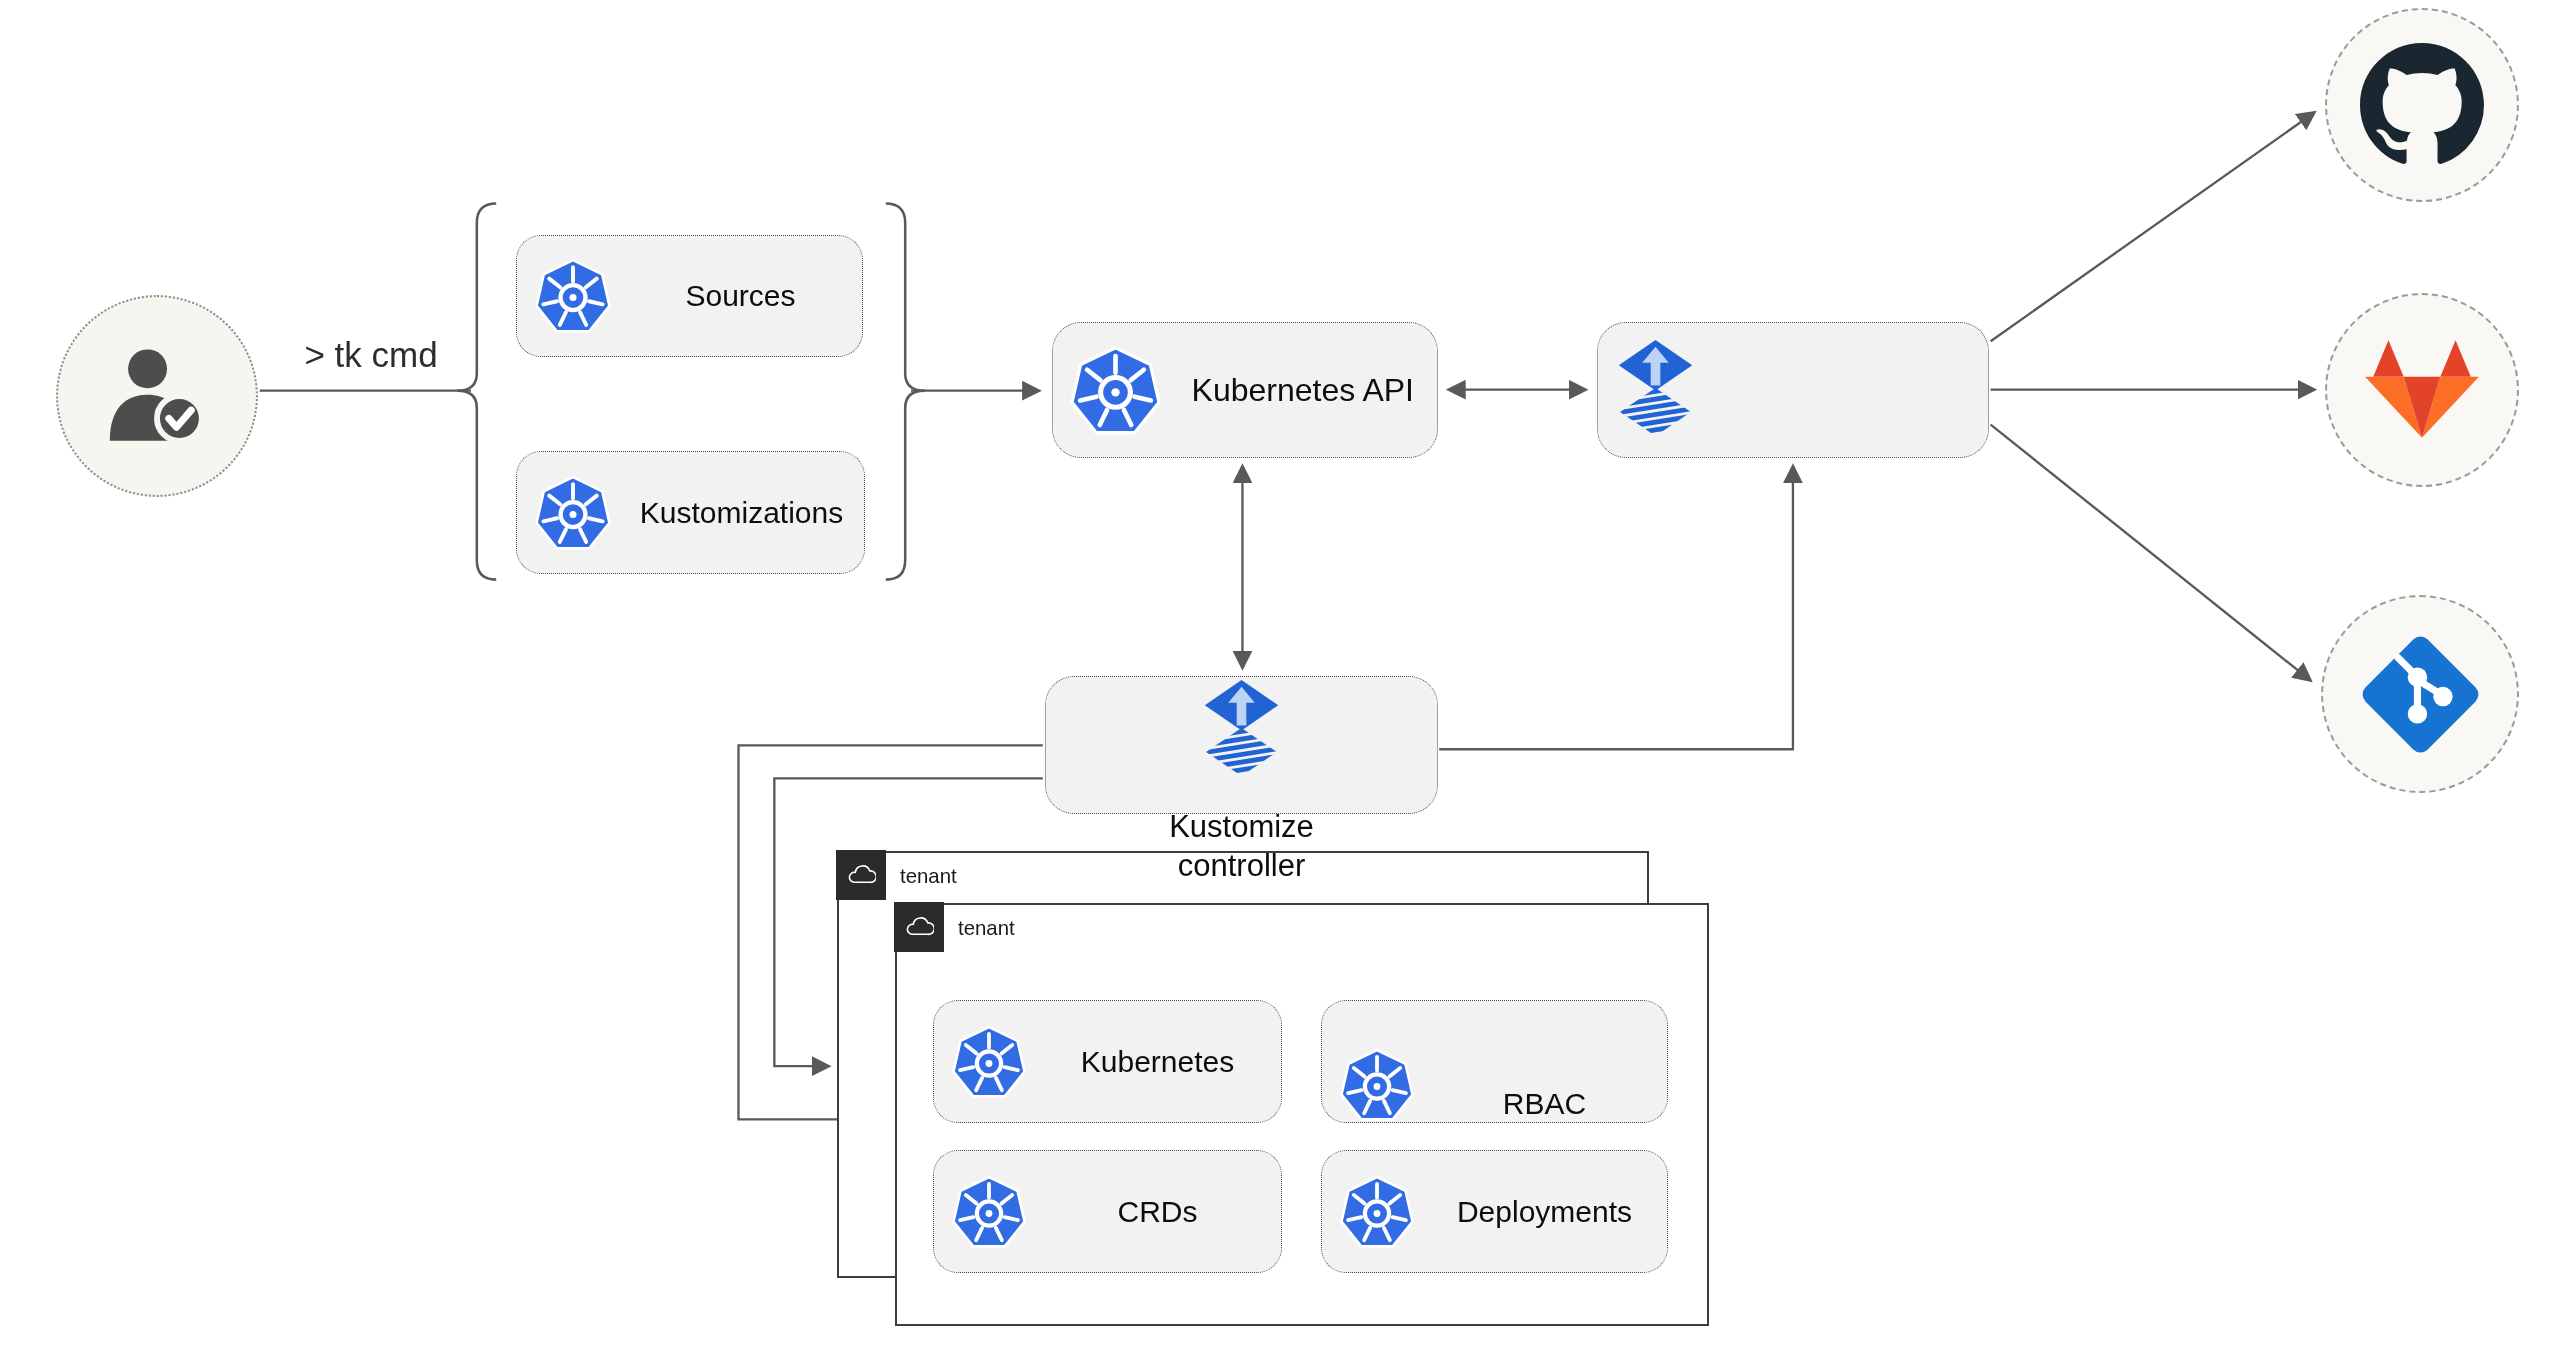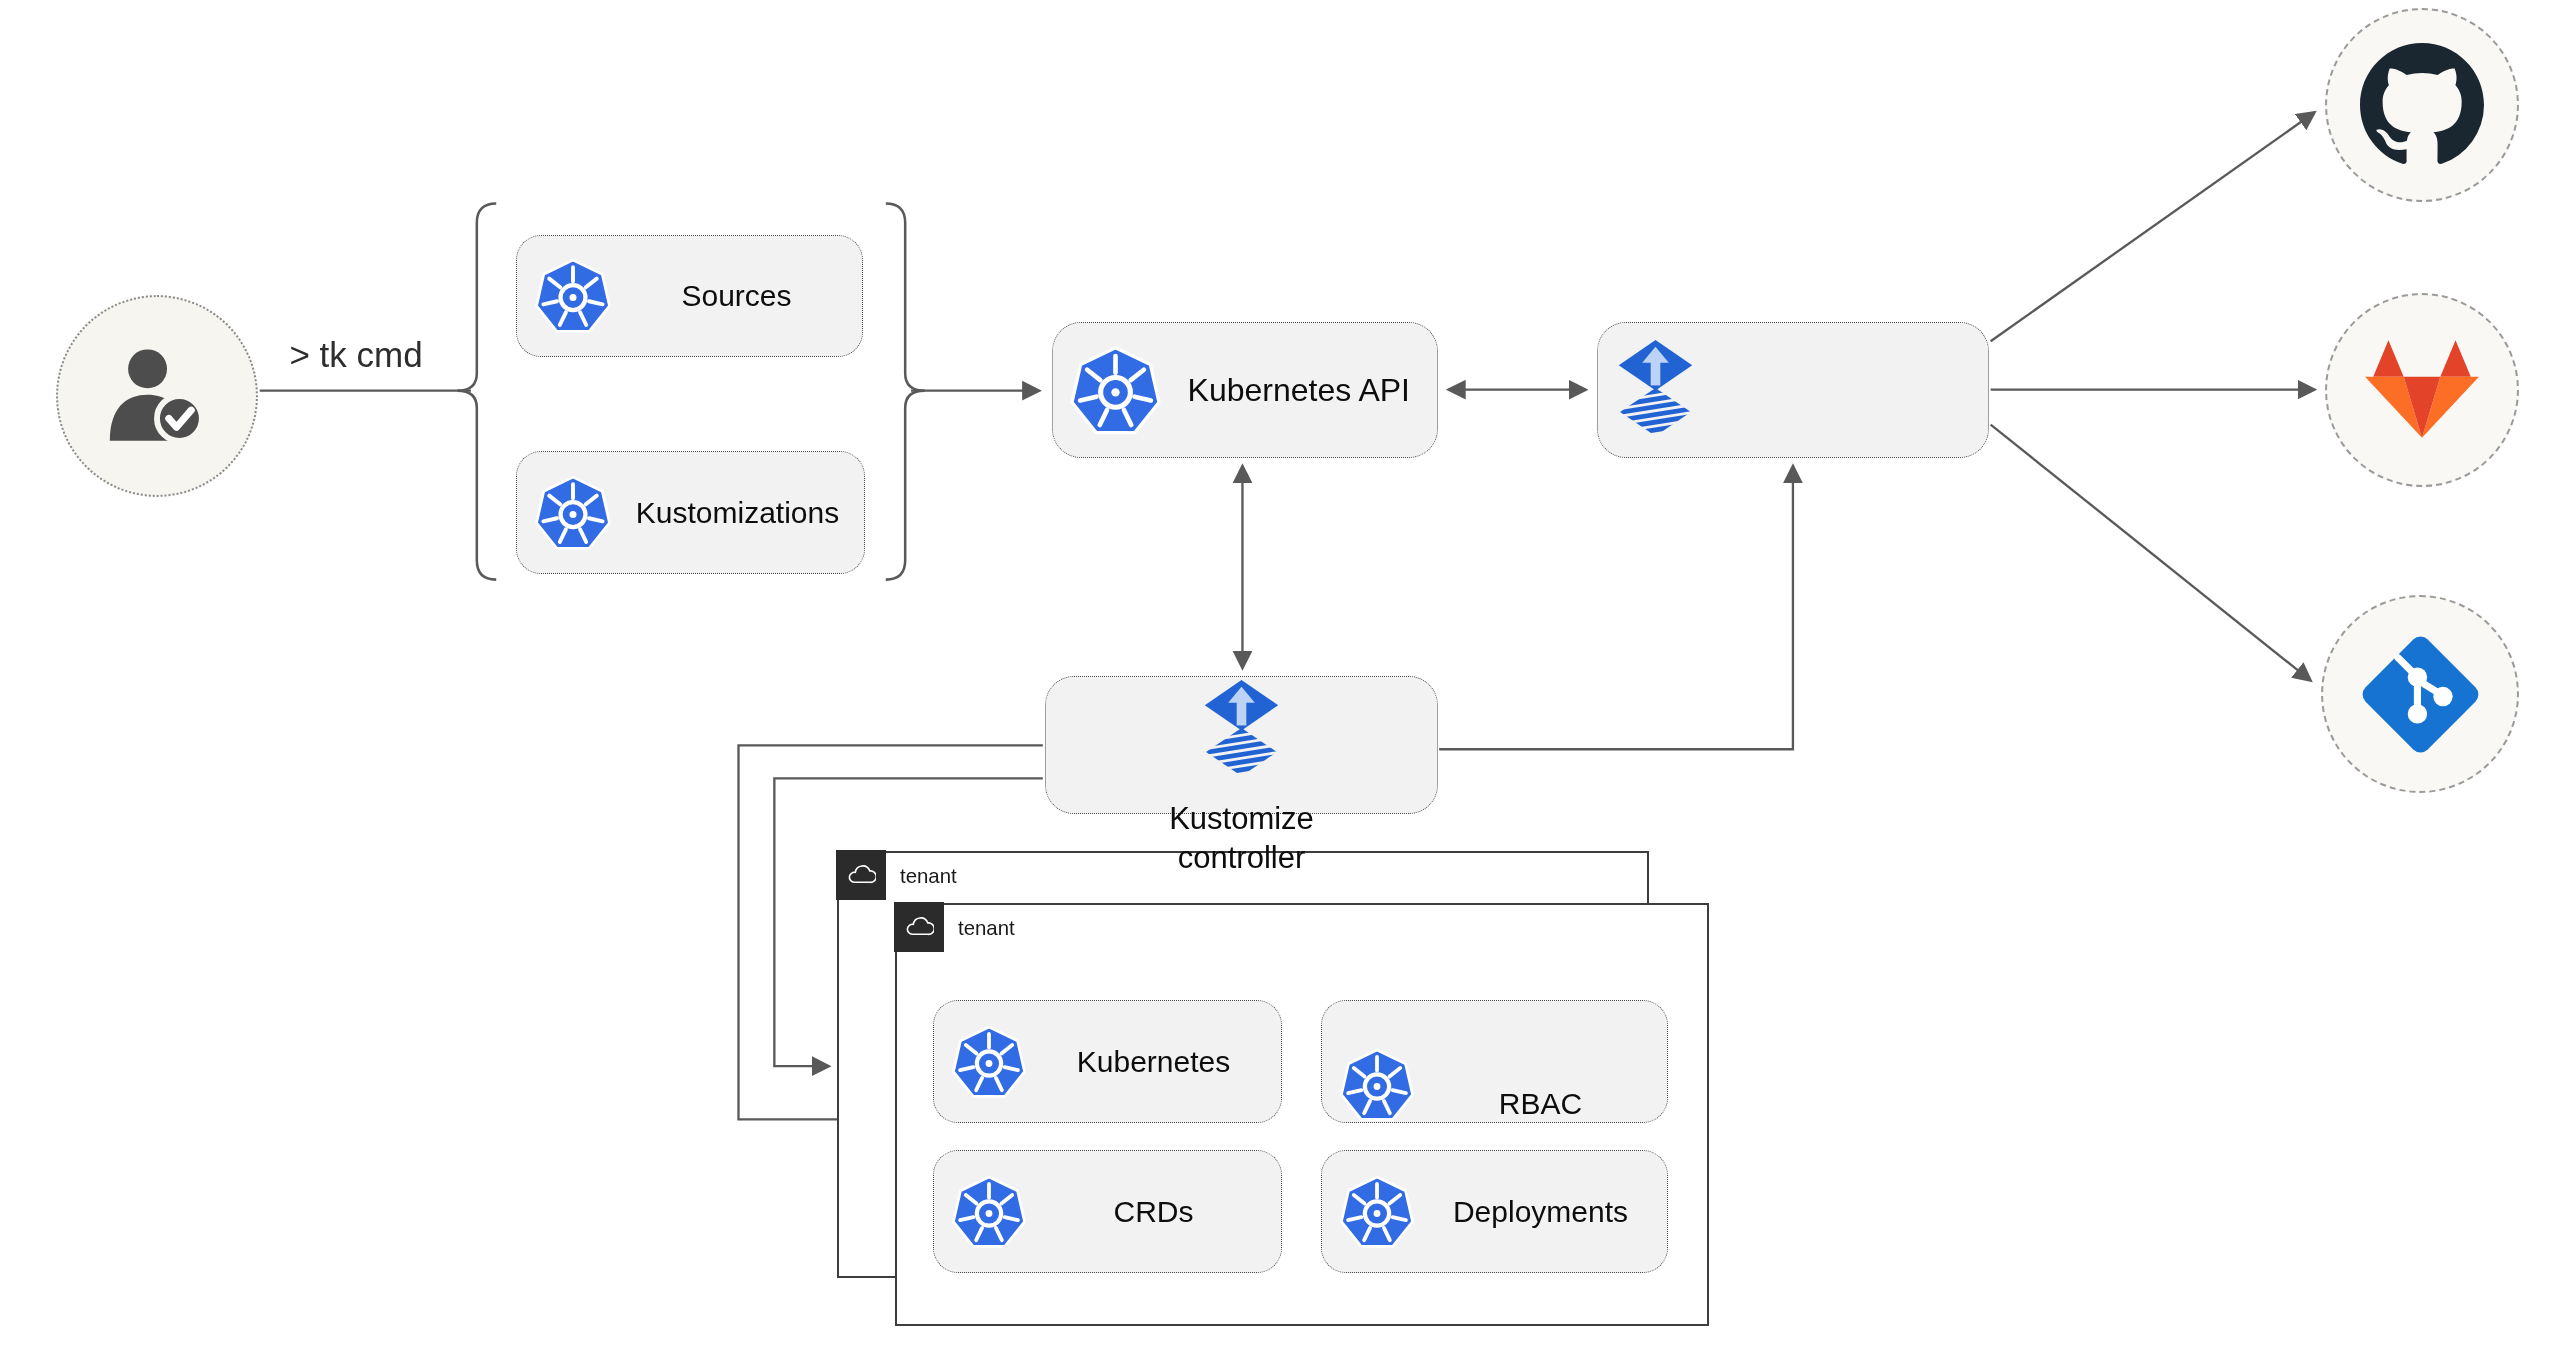--- a/index.html
+++ b/index.html
@@ -1,19 +1,19 @@
 <!DOCTYPE html>
 <html style="--kubernetes-blue: #326ce5; --flux-blue: #2263d3; --flux-arrow-light: #bcd3f5; --github-dark: #1b2730; --gitlab-red: #e24329; --gitlab-orange: #fc6d26; --git-blue: #1673d1; --edge-gray: #595959; --node-fill: #f2f2f2; --tenant-tab: #2b2b2b;"><head>
 <meta charset="utf-8">
 <style>
   html,body{margin:0;padding:0;background:#ffffff;}
   .canvas{position:relative;width:2576px;height:1355px;background:#ffffff;overflow:hidden;
           font-family:"Liberation Sans", sans-serif;color:#111;}
   .overlay{position:absolute;left:0;top:0;z-index:1;pointer-events:none;}
-  .node{position:absolute;z-index:3;display:flex;align-items:center;gap:16px;box-sizing:border-box;
+  .node{position:absolute;z-index:3;display:flex;align-items:center;gap:24px;box-sizing:border-box;
         background:var(--node-fill,#f2f2f2);border:1.9px dotted #4a4a4a;border-radius:25px;padding:0 17.4px;}
   .node .label{flex:1;text-align:center;font-size:30px;color:#0d0d0d;line-height:1.25;}
   .node .label.two-line{max-width:194px;margin:0 auto;}
   .icon{display:inline-flex;align-items:center;justify-content:center;flex:0 0 auto;}
   .icon svg{width:100%;height:100%;display:block;}
   .dash-circle{position:absolute;z-index:3;border-radius:50%;display:flex;align-items:center;justify-content:center;
         box-sizing:border-box;background:#faf8f4;border:2.4px dashed #9a9a9a;}
   .user-circle{position:absolute;z-index:3;border-radius:50%;display:flex;align-items:center;justify-content:center;
         box-sizing:border-box;background:#f7f5f0;border:2.4px dotted #8a8a8a;}
   .cmd{position:absolute;z-index:3;font-size:35px;color:#2d2d2d;text-align:center;}
@@ -57,21 +57,21 @@
   <div class="user-circle" style="left:56px;top:295px;width:202px;height:202px;">
     <span class="icon" style="width:118px;height:118px;">
         <svg viewBox="0 0 100 100">
     <circle cx="42" cy="27" r="16.5" fill="#4d4d4d"></circle>
     <path d="M10,88 C10,60 24,49 42,49 C57,49 68,57 72,70 L72,88 Z" fill="#4d4d4d"></path>
     <circle cx="69" cy="69" r="19" fill="#4d4d4d" stroke="#f7f5f0" stroke-width="5"></circle>
     <path d="M60,69 L66.5,76.5 L79,62" fill="none" stroke="#fff" stroke-width="6" stroke-linecap="round" stroke-linejoin="round"></path>
   </svg>
       </span>
   </div>
-  <div class="cmd" style="left:267px;top:335px;width:178px;">&gt; tk cmd</div>
+  <div class="cmd" style="left:282px;top:335px;width:178px;">&gt; tk cmd</div>
 
   <div class="node" style="left:516px;top:235px;width:347px;height:122px;">
     <span class="icon" style="width:78px;height:76px;">
         <svg viewBox="0 0 100 96">
     <polygon points="50,2 87.5,20.1 96.8,60.7 70.8,93.2 29.2,93.2 3.2,60.7 12.5,20.1" fill="var(--kubernetes-blue,#326ce5)" stroke="#fff" stroke-width="3.5" stroke-linejoin="round"></polygon>
     <circle cx="50" cy="50" r="16" fill="none" stroke="#fff" stroke-width="5.5"></circle>
     <circle cx="50" cy="50" r="4.5" fill="#fff"></circle>
     <g stroke="#fff" stroke-width="5" stroke-linecap="round">
       <line x1="50" y1="29" x2="50" y2="11"></line>
       <line x1="66.4" y1="36.9" x2="80.5" y2="25.7"></line>

